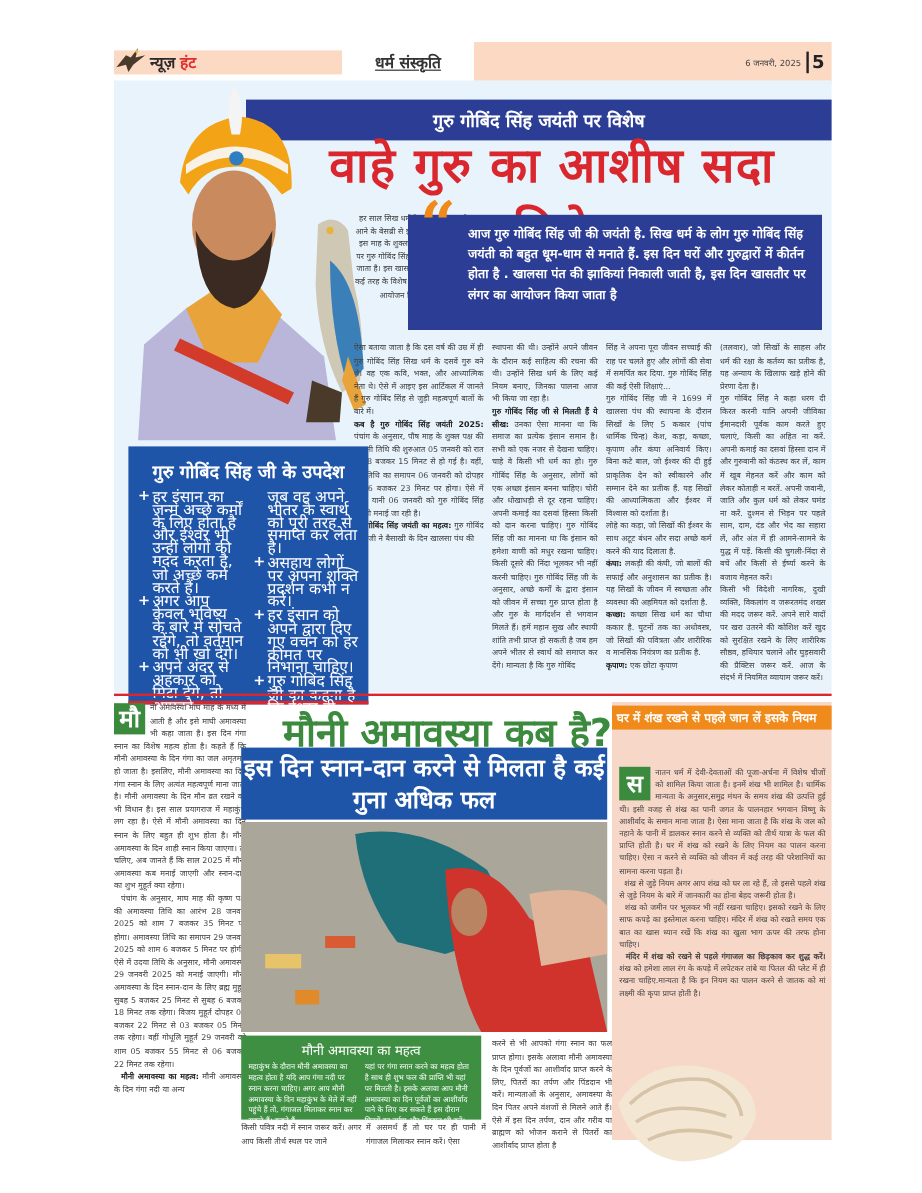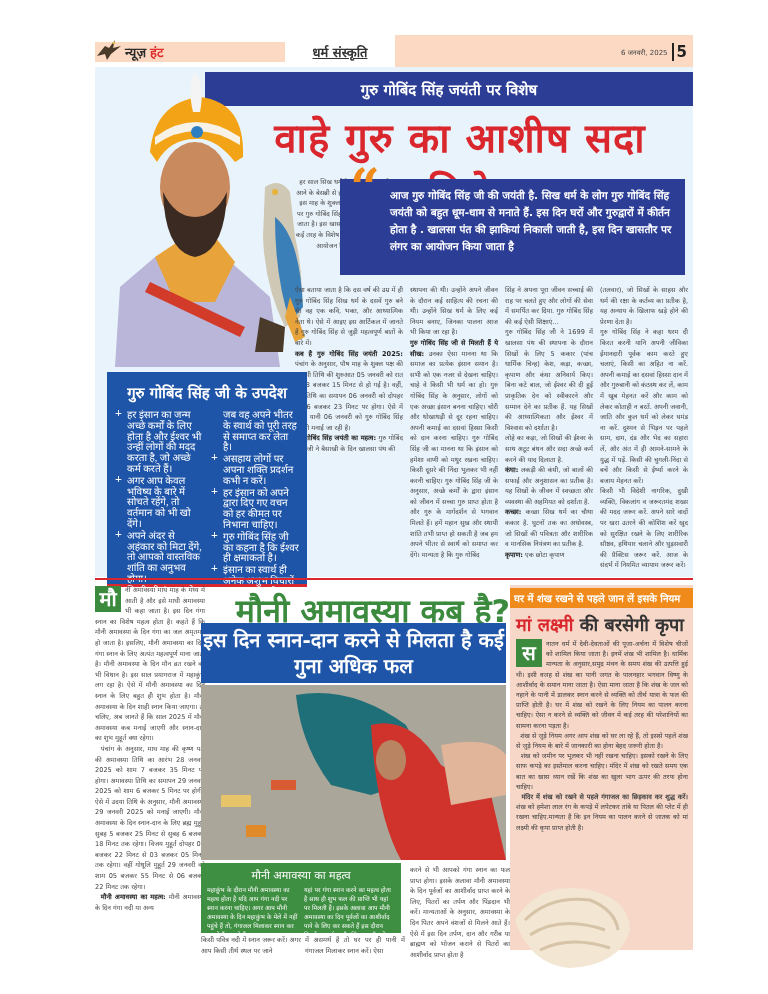--- a/index.html
+++ b/index.html
@@ -11,36 +11,36 @@
   .masthead { position: absolute; left: 0; top: 0; width: 598px; height: 24px; display: flex; align-items: center; }
   .mast-left { width: 190px; height: 20px; background: #fbd9c2; display: flex; align-items: center; padding-left: 30px; font-weight: bold; font-size: 13px; color: #2b2b2b; position: relative; }
   .mast-left .hunt { color: #e02d2d; margin-left: 4px; }
   .eagle { position: absolute; left: 0; top: -4px; width: 28px; height: 24px; }
   .mast-center { width: 110px; text-align: center; font-weight: bold; font-size: 13px; color: #333; text-decoration: underline; }
   .mast-right { flex: 1; height: 35px; background: #fbd9c2; display: flex; align-items: center; justify-content: flex-end; padding-right: 6px; font-size: 7px; color: #444; }
   .pageno { font-weight: bold; font-size: 15px; color: #222; border-left: 2px solid #222; padding-left: 3px; margin-left: 4px; }
 
   
   .top-area { position: absolute; left: 0; top: 27px; width: 598px; height: 510px; background: #e9f3fb; }
-  .banner { position: absolute; left: 110px; top: 5px; width: 488px; height: 34px; background: #2c3d96; color: #fff; font-size: 15px; font-weight: bold; display: flex; align-items: center; justify-content: center; }
+  .banner { position: absolute; left: 110px; top: 16px; width: 488px; height: 34px; background: #2c3d96; color: #fff; font-size: 15px; font-weight: bold; display: flex; align-items: center; justify-content: center; }
   .headline { position: absolute; left: 150px; top: 42px; width: 430px; text-align: center; color: #d9272d; font-size: 40px; font-weight: bold; letter-spacing: 1px; }
   .guru-img { position: absolute; left: 0; top: 0; width: 200px; height: 300px; }
   .falcon { position: absolute; left: 150px; top: 110px; width: 70px; height: 175px; }
 
   .quote-box { position: absolute; left: 245px; top: 112px; width: 345px; height: 96px; background: #2c3d96; color: #fff; font-size: 10.5px; font-weight: bold; line-height: 17px; padding: 8px 10px 8px 50px; }
   .quote-mark { position: absolute; left: 10px; top: 0px; font-size: 52px; color: #f08a1a; font-family: "DejaVu Serif", serif; }
 
   .col { position: absolute; font-size: 6.6px; line-height: 10.6px; color: #444; text-align: justify; }
   .col b { color: #222; }
 
   .intro-col { left: 200px; top: 110px; width: 100px; text-align: center; }
 
   .teach-box { position: absolute; left: 12px; top: 305px; width: 200px; height: 215px; background: #1f55a8; color: #fff; padding: 10px 8px; border-bottom: 3px solid #d9272d; }
   .teach-title { font-size: 15px; font-weight: bold; text-align: center; margin-bottom: 8px; }
-  .teach-cols { display: flex; gap: 8px; font-size: 10px; line-height: 10.8px; font-family: Liberation Serif, serif; }
+  .teach-cols { display: flex; gap: 8px; font-size: 13px; line-height: 10.8px; }
   .teach-cols ul { list-style: none; flex: 1; }
   .teach-cols li { padding-left: 12px; position: relative; margin-bottom: 1px; }
   .teach-cols li::before { content: "+"; position: absolute; left: 0; top: -2px; font-size: 12px; font-weight: bold; }
   .teach-cols li.cont::before { content: ""; }
 
   .red-rule { position: absolute; left: 0; top: 538px; width: 598px; height: 2px; background: #d9272d; }
 
   
   .mauni-col { left: 0; top: 545px; width: 110px; }
   .dropcap { float: left; width: 26px; height: 26px; background: #3b8a3e; color: #fff; font-size: 20px; font-weight: bold; display: flex; align-items: center; justify-content: center; margin: 1px 4px 0 0; }
@@ -198,24 +198,20 @@
       <p>यहां पर गंगा स्नान करने का महत्व होता है साथ ही शुभ फल की प्राप्ति भी यहां पर मिलती है। इसके अलावा आप मौनी अमावस्या का दिन पूर्वजों का आशीर्वाद पाने के लिए कर सकते हैं इस दौरान पितरों का तर्पण और पिंडदान भी करें।</p>
     </div>
   </div>
 
   <div class="col bottom-col1">किसी पवित्र नदी में स्नान जरूर करें। अगर आप किसी तीर्थ स्थल पर जाने</div>
   <div class="col bottom-col2">में असमर्थ हैं तो घर पर ही पानी में गंगाजल मिलाकर स्नान करें। ऐसा</div>
   <div class="col right-mauni">करने से भी आपको गंगा स्नान का फल प्राप्त होगा। इसके अलावा मौनी अमावस्या के दिन पूर्वजों का आशीर्वाद प्राप्त करने के लिए, पितरों का तर्पण और पिंडदान भी करें। मान्यताओं के अनुसार, अमावस्या के दिन पितर अपने वंशजों से मिलने आते हैं। ऐसे में इस दिन तर्पण, दान और गरीब या ब्राह्मण को भोजन कराने से पितरों का आशीर्वाद प्राप्त होता है</div>
 
   <div class="shankh-area">
     <div class="shankh-kicker">घर में शंख रखने से पहले जान लें इसके नियम</div>
-    <div class="shankh-head">
-      <span class="red">मां लक्ष्मी</span>
-      <span>की बरसेगी कृपा</span>
-    </div>
     <div class="shankh-body">
       <span class="dropcap-s">स</span>
       <span>नातन धर्म में देवी-देवताओं की पूजा-अर्चना में विशेष चीजों को शामिल किया जाता है। इनमें शंख भी शामिल है। धार्मिक मान्यता के अनुसार,समुद्र मंथन के समय शंख की उत्पत्ति हुई थी। इसी वजह से शंख का पानी जगत के पालनहार भगवान विष्णु के आशीर्वाद के समान माना जाता है। ऐसा माना जाता है कि शंख के जल को नहाने के पानी में डालकर स्नान करने से व्यक्ति को तीर्थ यात्रा के फल की प्राप्ति होती है। घर में शंख को रखने के लिए नियम का पालन करना चाहिए। ऐसा न करने से व्यक्ति को जीवन में कई तरह की परेशानियों का सामना करना पड़ता है।</span><br>
       &nbsp;&nbsp;<span>शंख से जुड़े नियम अगर आप शंख को घर ला रहे हैं, तो इससे पहले शंख से जुड़े नियम के बारे में जानकारी का होना बेहद जरूरी होता है।</span><br>
       &nbsp;&nbsp;<span>शंख को जमीन पर भूलकर भी नहीं रखना चाहिए। इसको रखने के लिए साफ कपड़े का इस्तेमाल करना चाहिए। मंदिर में शंख को रखते समय एक बात का खास ध्यान रखें कि शंख का खुला भाग ऊपर की तरफ होना चाहिए।</span><br>
       &nbsp;&nbsp;<b>मंदिर में शंख को रखने से पहले गंगाजल का छिड़काव कर शुद्ध करें।</b>
       <span>शंख को हमेशा लाल रंग के कपड़े में लपेटकर तांबे या पितल की प्लेट में ही रखना चाहिए.मान्यता है कि इन नियम का पालन करने से जातक को मां लक्ष्मी की कृपा प्राप्त होती है।</span>
     </div>
     <svg class="shell" viewBox="0 0 125 110">
       <path d="M5 60 Q30 20 80 30 Q120 40 120 70 Q110 105 60 108 Q20 105 5 60 Z" fill="#f3e6d3"></path>

